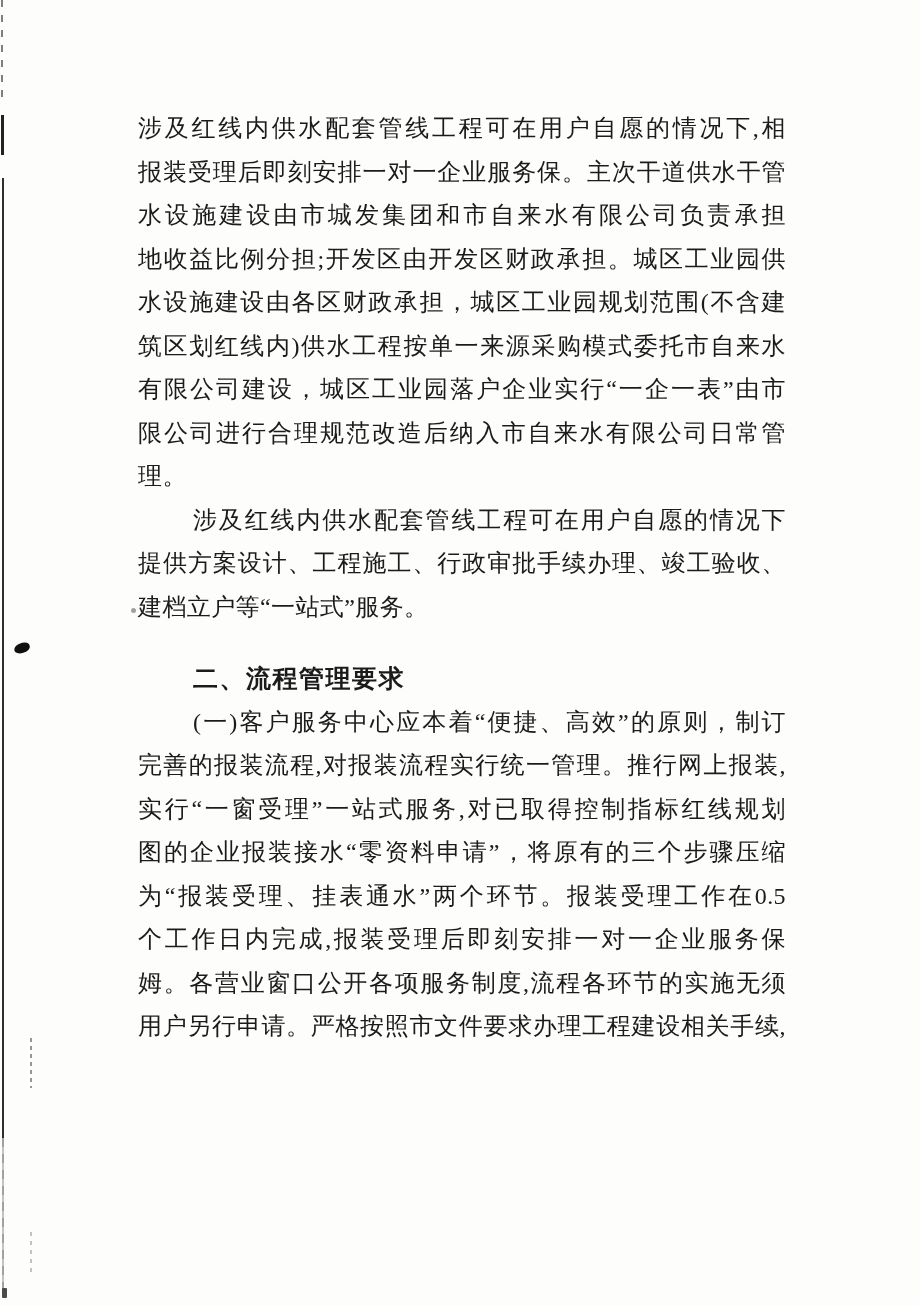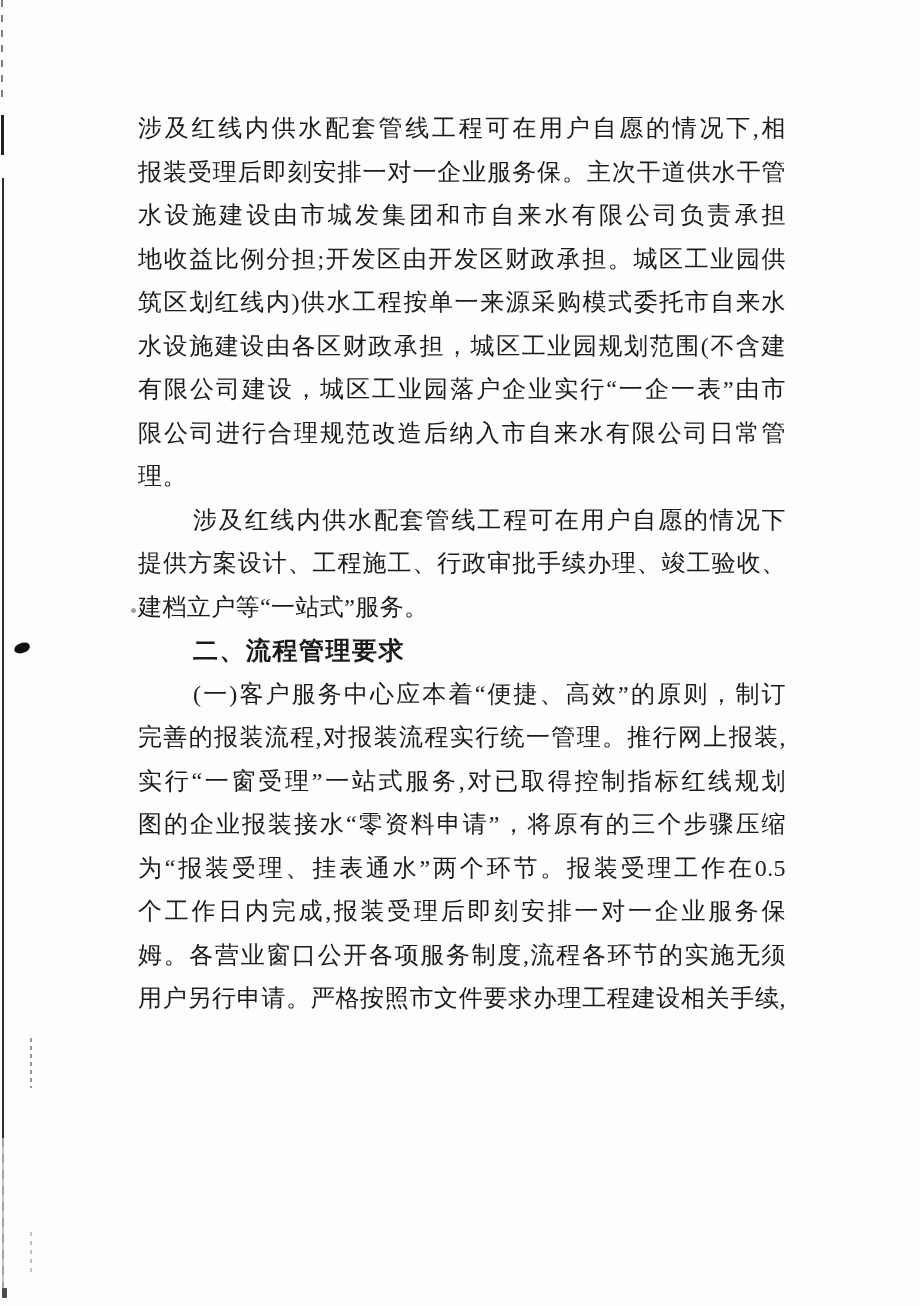--- a/index.html
+++ b/index.html
@@ -35,20 +35,21 @@
     text-justify: inter-character;
   }
   .line.indent {
     text-indent: 55px;
   }
   .line.heading {
     font-family: "Liberation Sans", sans-serif;
     font-weight: bold;
     font-size: 25px;
     letter-spacing: 1.5px;
+    margin-top: 28px;
   }
   
   .artifact {
     position: absolute;
     pointer-events: none;
   }
   .edge-seg-a {
     left: 1px; top: 0; width: 2px; height: 100px;
     background: repeating-linear-gradient(to bottom, #555 0 7px, transparent 7px 15px);
     opacity: 0.75;
@@ -107,22 +108,22 @@
   <div class="artifact ink-dot"></div>
   <div class="artifact speck"></div>
   <div class="artifact dash-mark-1"></div>
   <div class="artifact dash-mark-2"></div>
 
   <div class="text-block">
       <div class="line justify">涉及红线内供水配套管线工程可在用户自愿的情况下,相</div>
       <div class="line justify">报装受理后即刻安排一对一企业服务保。主次干道供水干管</div>
       <div class="line justify">水设施建设由市城发集团和市自来水有限公司负责承担</div>
       <div class="line justify">地收益比例分担;开发区由开发区财政承担。城区工业园供</div>
+      <div class="line justify">水设施建设由各区财政承担，城区工业园规划范围(不含建</div>
       <div class="line justify">筑区划红线内)供水工程按单一来源采购模式委托市自来水</div>
-      <div class="line justify">水设施建设由各区财政承担，城区工业园规划范围(不含建</div>
       <div class="line justify">有限公司建设，城区工业园落户企业实行“一企一表”由市</div>
       <div class="line justify">限公司进行合理规范改造后纳入市自来水有限公司日常管</div>
       <div class="line">理。</div>
       <div class="line justify indent">涉及红线内供水配套管线工程可在用户自愿的情况下</div>
       <div class="line justify">提供方案设计、工程施工、行政审批手续办理、竣工验收、</div>
       <div class="line">建档立户等“一站式”服务。</div>
       <div class="line indent heading">二、流程管理要求</div>
       <div class="line justify indent">(一)客户服务中心应本着“便捷、高效”的原则，制订</div>
       <div class="line justify">完善的报装流程,对报装流程实行统一管理。推行网上报装,</div>
       <div class="line justify">实行“一窗受理”一站式服务,对已取得控制指标红线规划</div>

